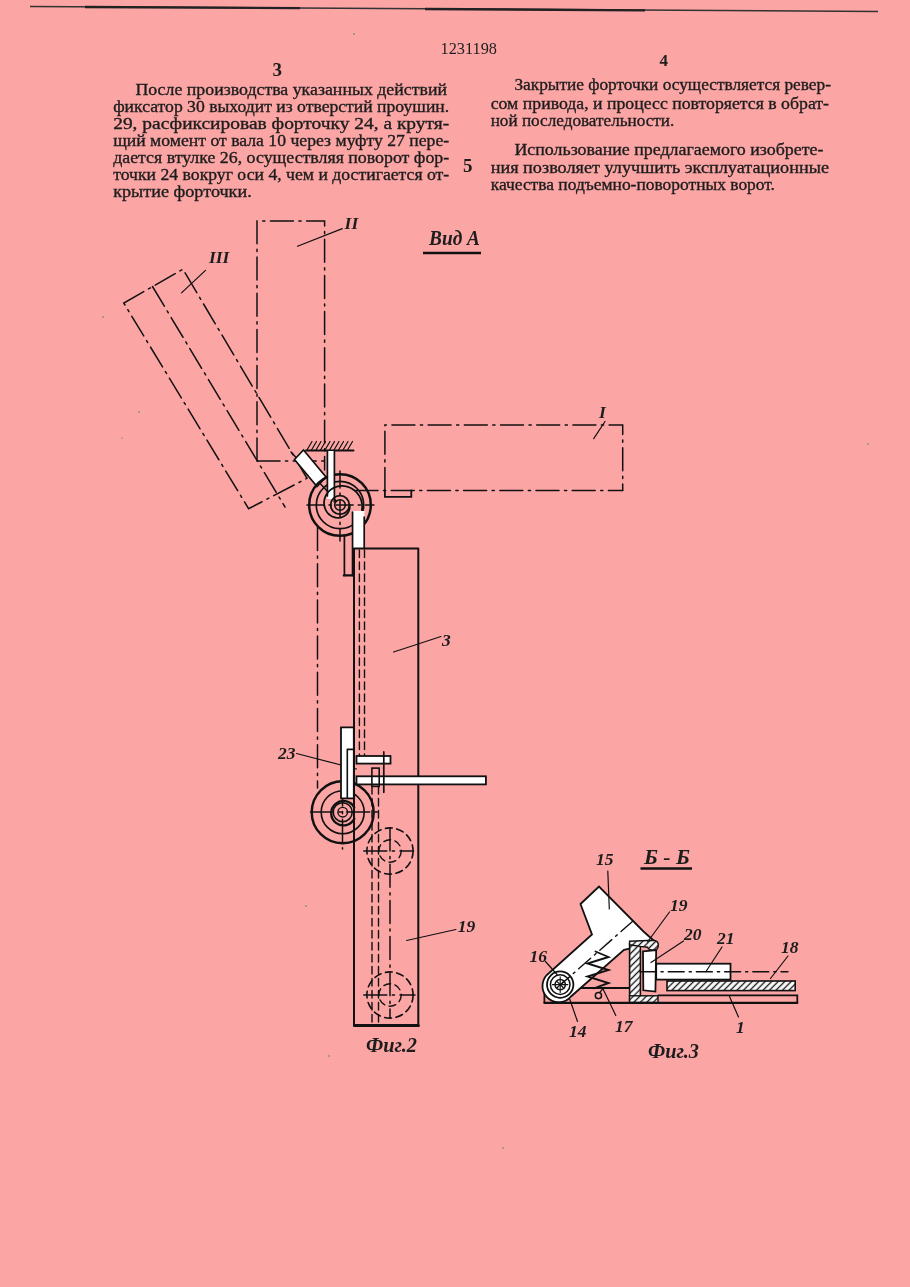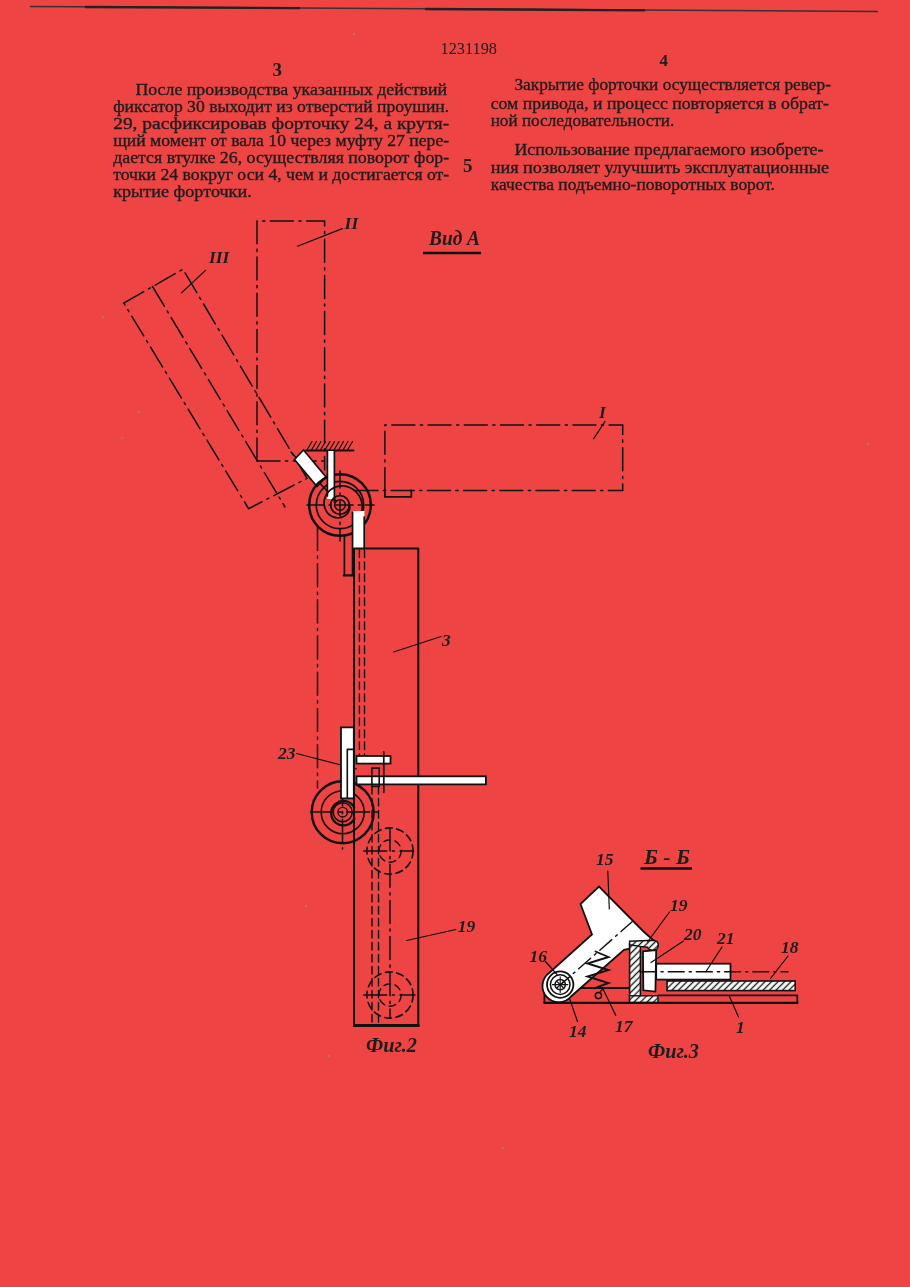--- a/index.html
+++ b/index.html
@@ -1,16 +1,16 @@
 <!DOCTYPE html>
 <html><head>
 <meta charset="utf-8">
 <style>
 html,body{margin:0;padding:0;background:#fff;}
-#page{position:relative;width:910px;height:1287px;background:#ef4444;overflow:hidden;}
+#page{position:relative;width:910px;height:1287px;background:#fca5a5;overflow:hidden;}
 svg{position:absolute;left:0;top:0;}
 text{font-family:"Liberation Serif",serif;fill:#1d1d1d;}
 .par{font-size:17px;}
 .par text{stroke:#1d1d1d;stroke-width:0.35;}
 .lbl{font-size:17.5px;font-style:italic;font-weight:bold;}
 .cap{font-size:20px;font-style:italic;font-weight:bold;}
 </style>
 </head>
 <body>
 <div id="page">

